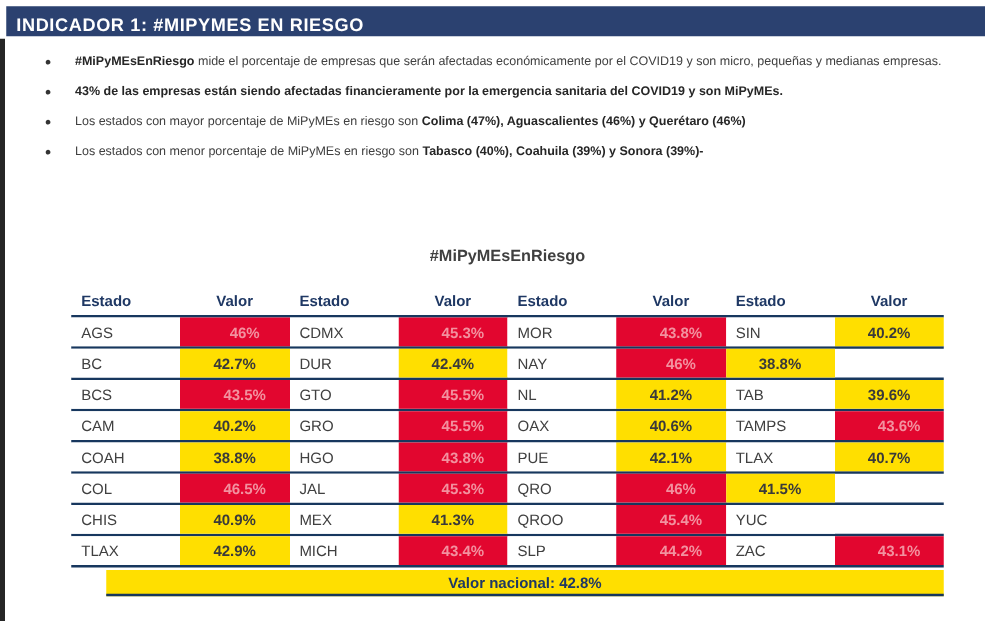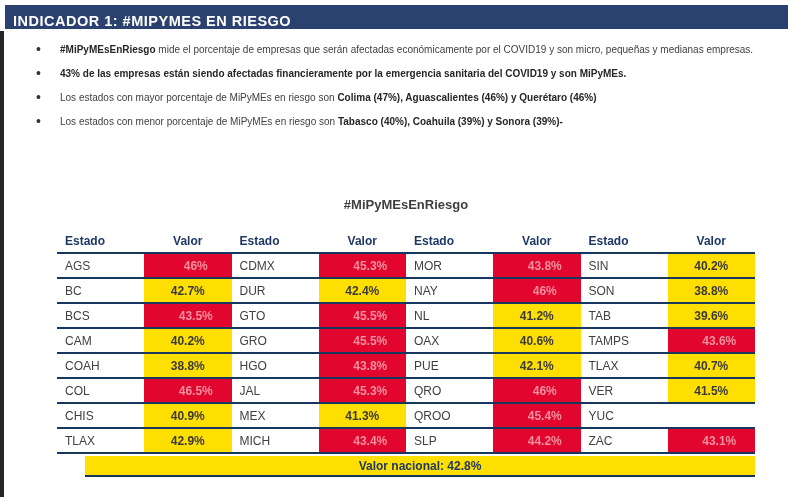--- a/index.html
+++ b/index.html
@@ -125,21 +125,20 @@
         <div class="cell estado">SIN</div>
         <div class="cell valor yellow">40.2%</div>
       </div>
       <div class="trow">
         <div class="cell estado">BC</div>
         <div class="cell valor yellow">42.7%</div>
         <div class="cell estado">DUR</div>
         <div class="cell valor yellow">42.4%</div>
         <div class="cell estado">NAY</div>
         <div class="cell valor red">46%</div>
-        <div class="cell estado">SON</div>
         <div class="cell valor yellow">38.8%</div>
       </div>
       <div class="trow">
         <div class="cell estado">BCS</div>
         <div class="cell valor red">43.5%</div>
         <div class="cell estado">GTO</div>
         <div class="cell valor red">45.5%</div>
         <div class="cell estado">NL</div>
         <div class="cell valor yellow">41.2%</div>
         <div class="cell estado">TAB</div>
@@ -165,21 +164,20 @@
         <div class="cell estado">TLAX</div>
         <div class="cell valor yellow">40.7%</div>
       </div>
       <div class="trow">
         <div class="cell estado">COL</div>
         <div class="cell valor red">46.5%</div>
         <div class="cell estado">JAL</div>
         <div class="cell valor red">45.3%</div>
         <div class="cell estado">QRO</div>
         <div class="cell valor red">46%</div>
-        <div class="cell estado">VER</div>
         <div class="cell valor yellow">41.5%</div>
       </div>
       <div class="trow">
         <div class="cell estado">CHIS</div>
         <div class="cell valor yellow">40.9%</div>
         <div class="cell estado">MEX</div>
         <div class="cell valor yellow">41.3%</div>
         <div class="cell estado">QROO</div>
         <div class="cell valor red">45.4%</div>
         <div class="cell estado">YUC</div>

